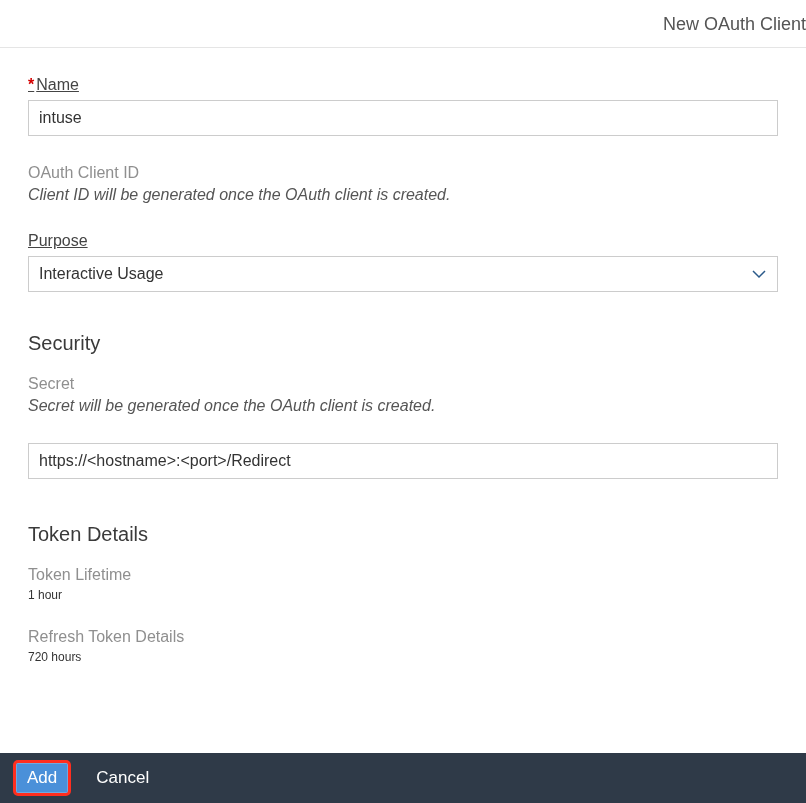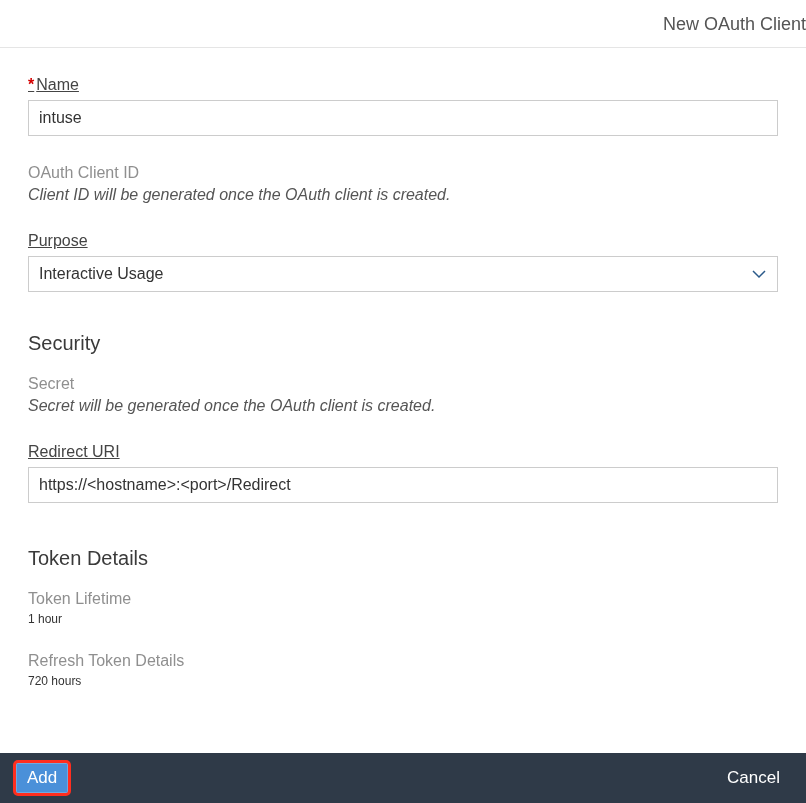--- a/index.html
+++ b/index.html
@@ -96,21 +96,21 @@
       color: #333;
       margin-top: 2px;
     }
     .readonly-block {
       margin-bottom: 26px;
     }
     .footer {
       background: #2f3a48;
       padding: 10px 16px;
       display: flex;
-      justify-content: space-between;
+      justify-content: flex-start;
       align-items: center;
       gap: 18px;
     }
     .footer-button {
       font-size: 17px;
       color: #fff;
       background: transparent;
       border: none;
       cursor: pointer;
       padding: 5px 10px;
@@ -160,21 +160,20 @@
   </div>
 
   <div class="section-title">Security</div>
 
   <div class="field-block">
     <div class="muted-label">Secret</div>
     <div class="muted-italic">Secret will be generated once the OAuth client is created.</div>
   </div>
 
   <div class="field-block" style="margin-bottom:44px;">
-    <label class="field-label">Redirect URI</label>
     <input type="text" class="text-input" value="https://&lt;hostname&gt;:&lt;port&gt;/Redirect" style="">
   </div>
 
   <div class="section-title">Token Details</div>
 
   <div class="readonly-block">
     <div class="muted-label">Token Lifetime</div>
     <div class="readonly-value">1 hour</div>
   </div>
 

